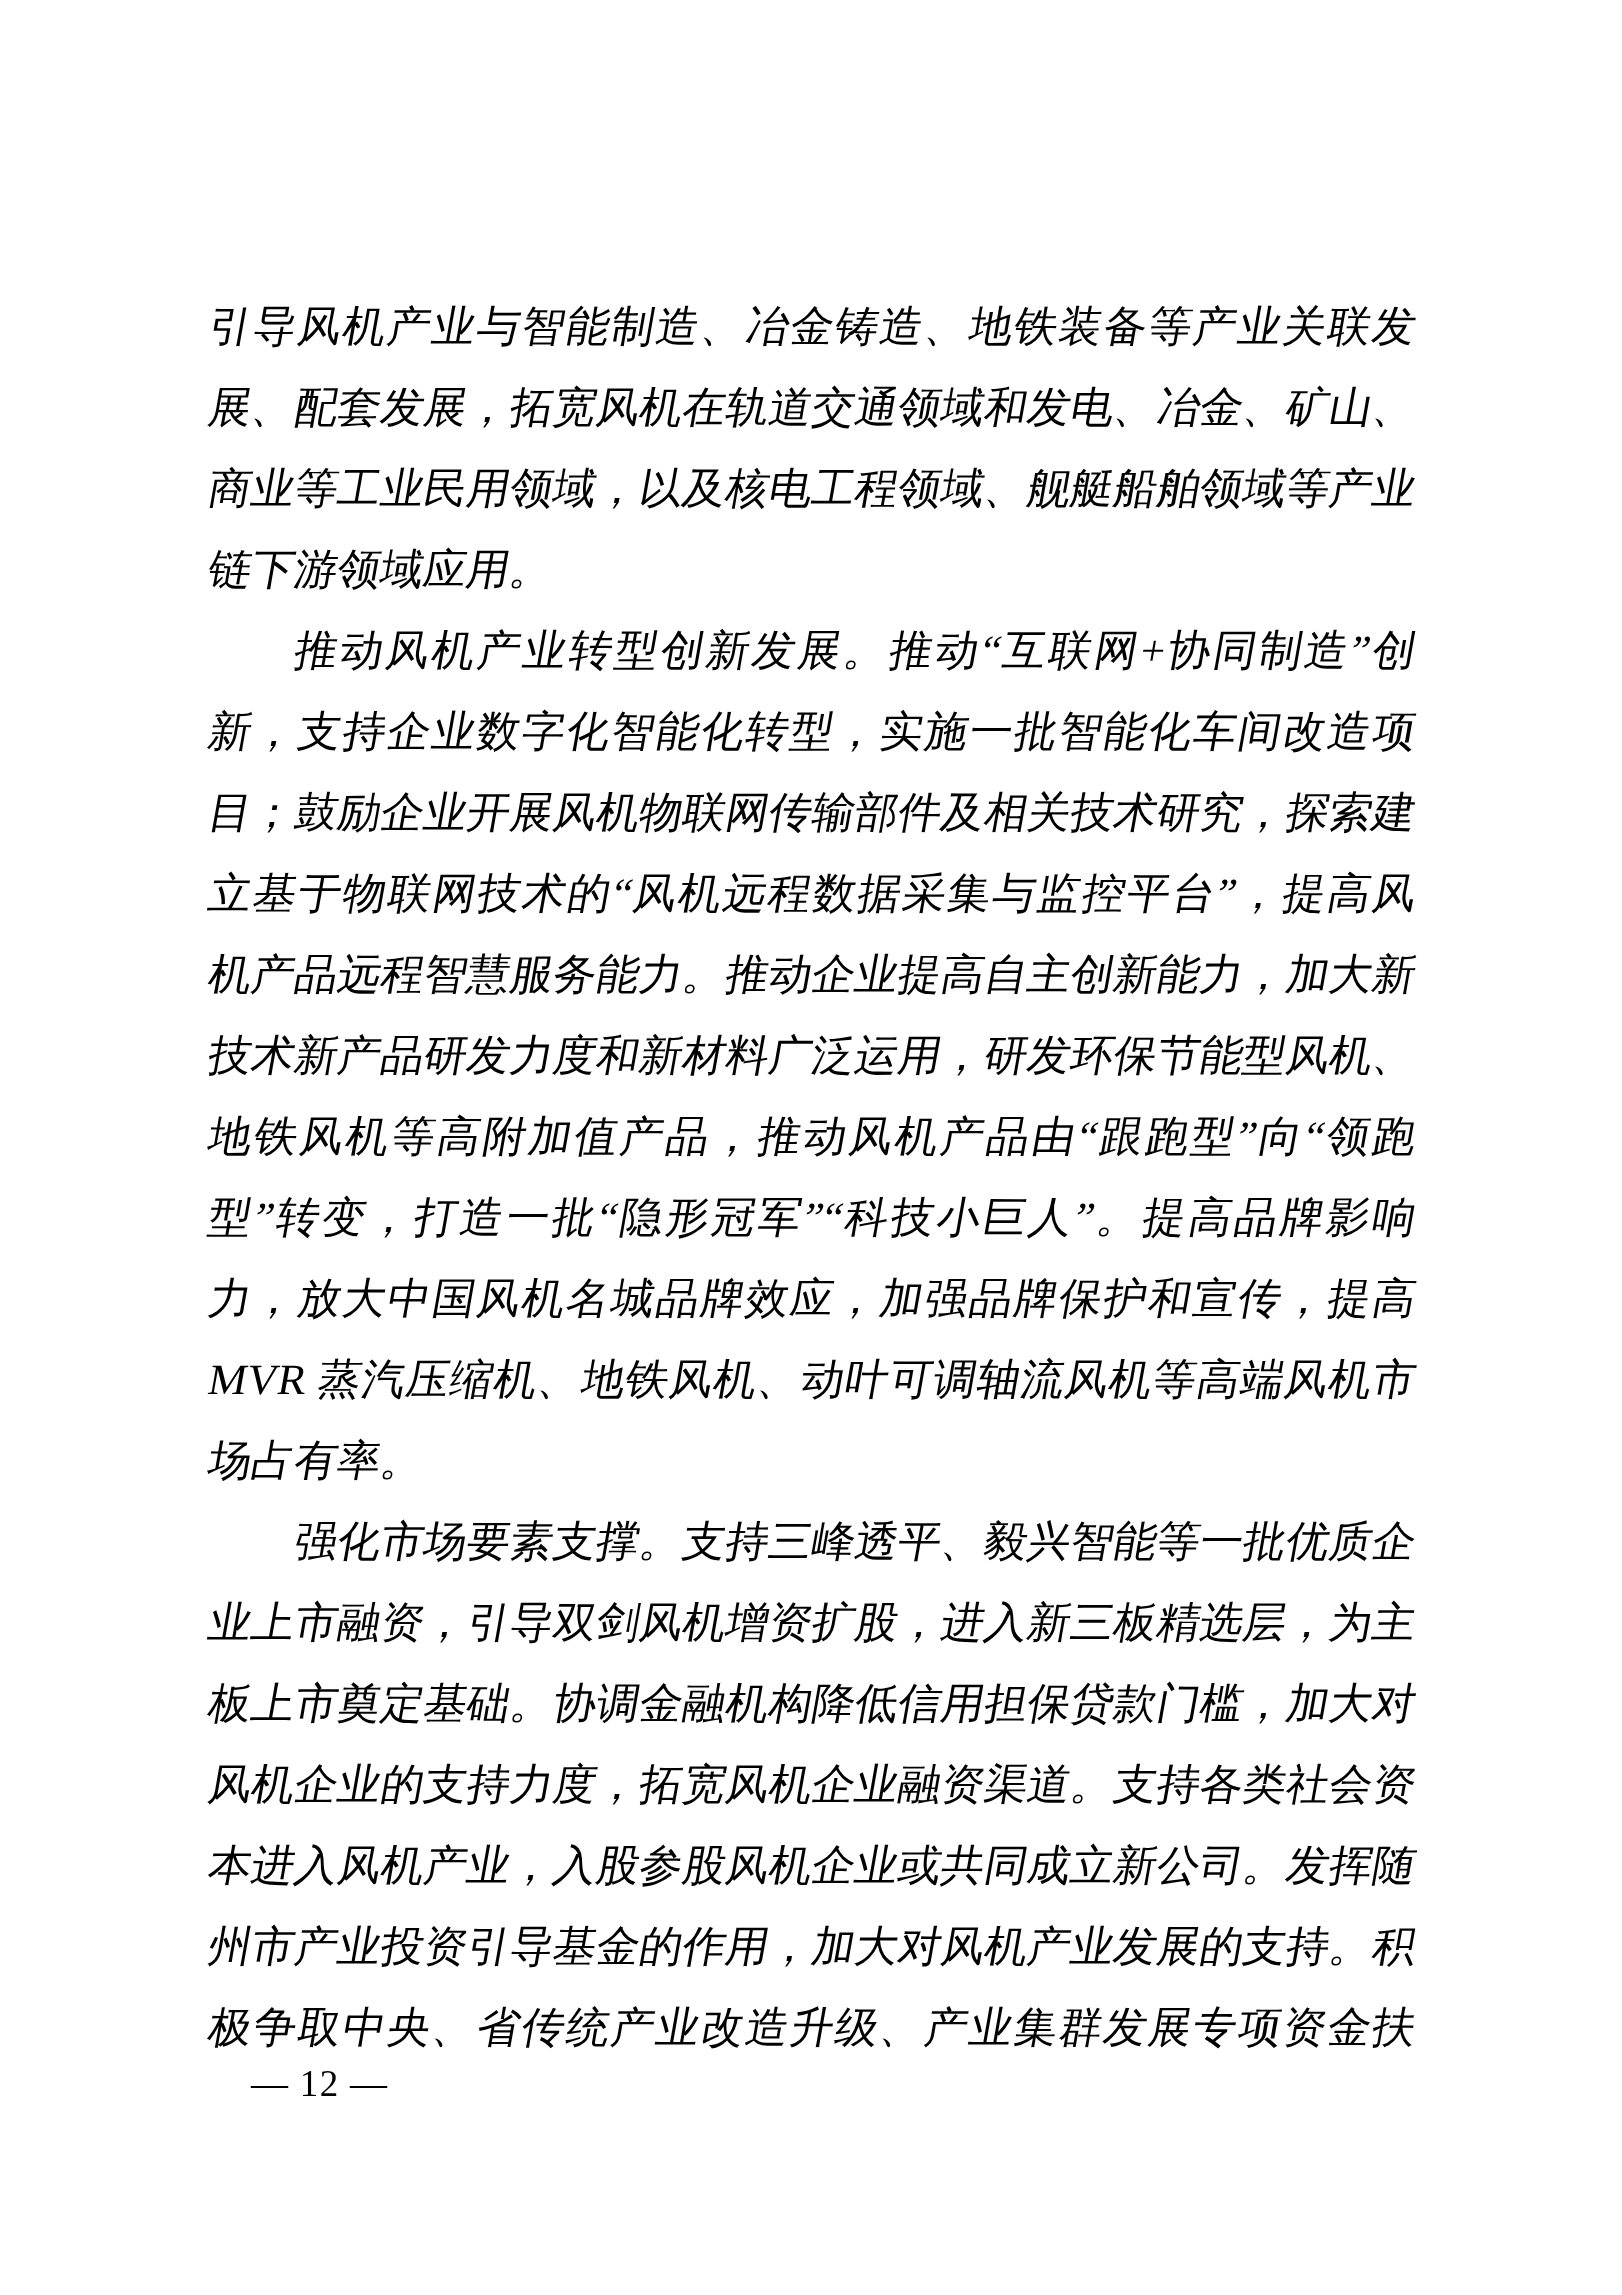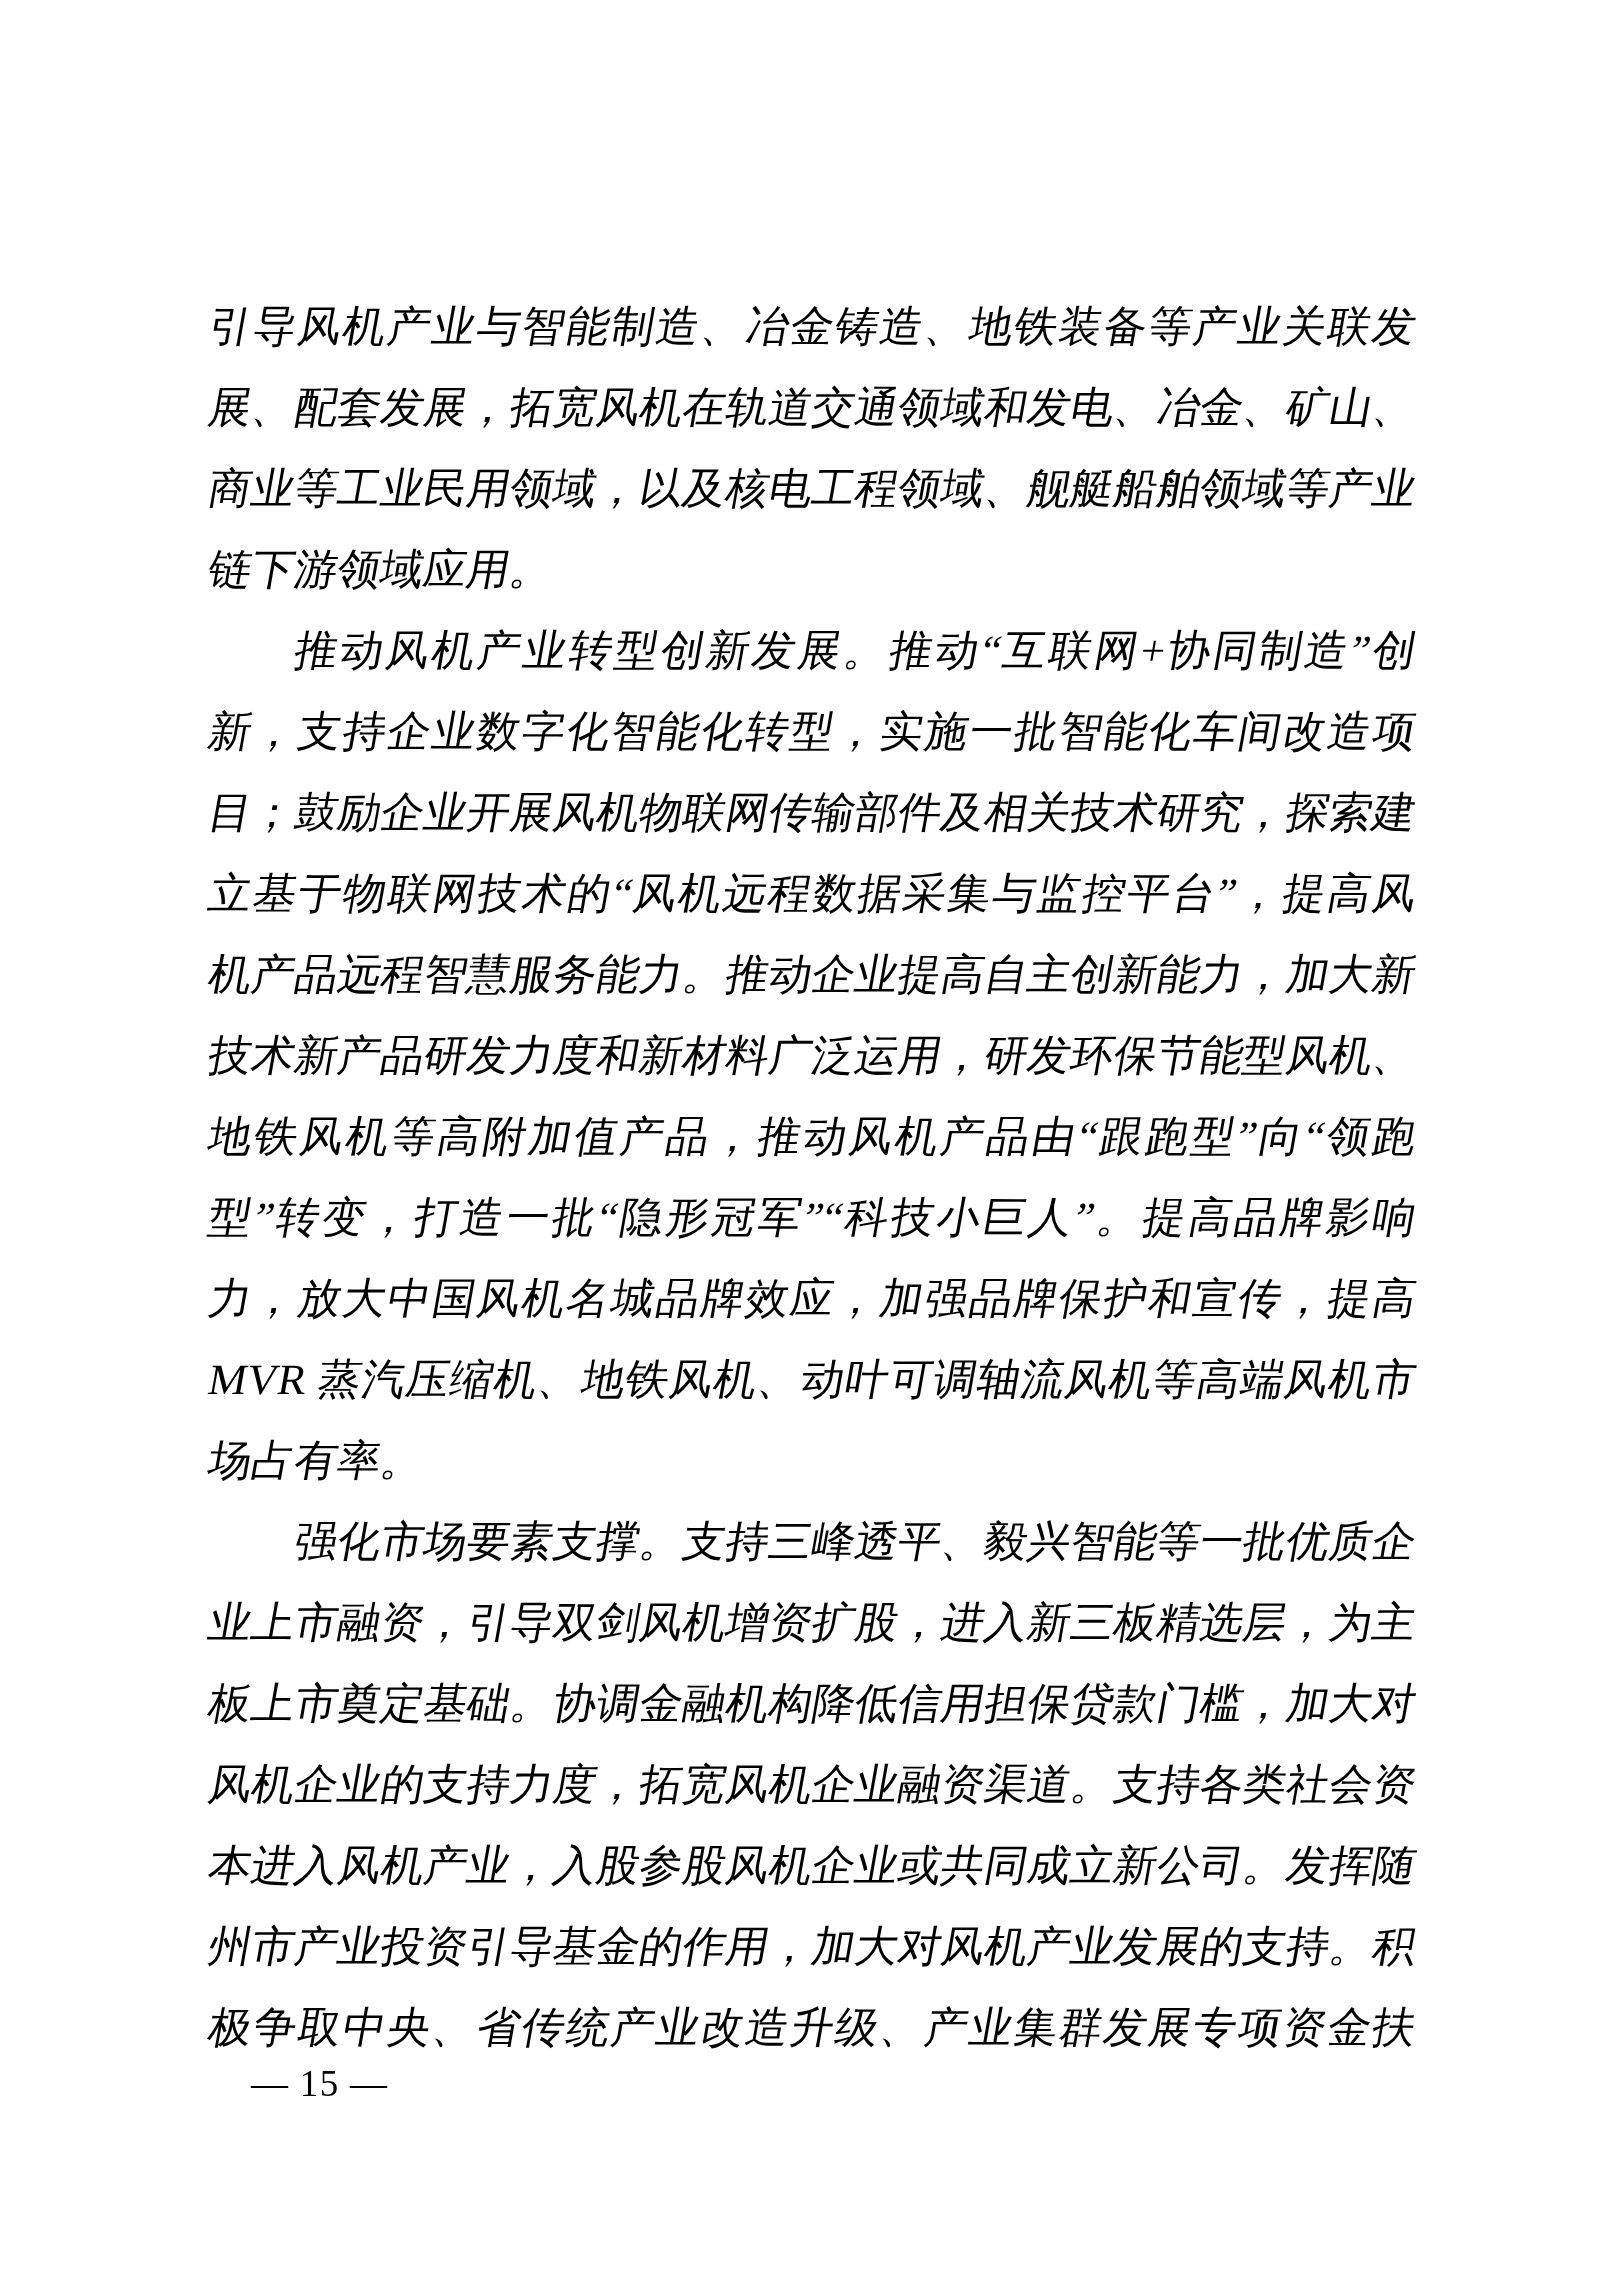--- a/index.html
+++ b/index.html
@@ -81,16 +81,16 @@
     <div class="line para-end">场占有率。</div>
     <div class="line indent">强化市场要素支撑。支持三峰透平、毅兴智能等一批优质企</div>
     <div class="line">业上市融资，引导双剑风机增资扩股，进入新三板精选层，为主</div>
     <div class="line">板上市奠定基础。协调金融机构降低信用担保贷款门槛，加大对</div>
     <div class="line">风机企业的支持力度，拓宽风机企业融资渠道。支持各类社会资</div>
     <div class="line">本进入风机产业，入股参股风机企业或共同成立新公司。发挥随</div>
     <div class="line">州市产业投资引导基金的作用，加大对风机产业发展的支持。积</div>
     <div class="line">极争取中央、省传统产业改造升级、产业集群发展专项资金扶</div>
   </div>
 
-  <div class="page-footer">— 15 —</div>
+  <div class="page-footer">— 12 —</div>
 
 </div>
 
 
 </body></html>

